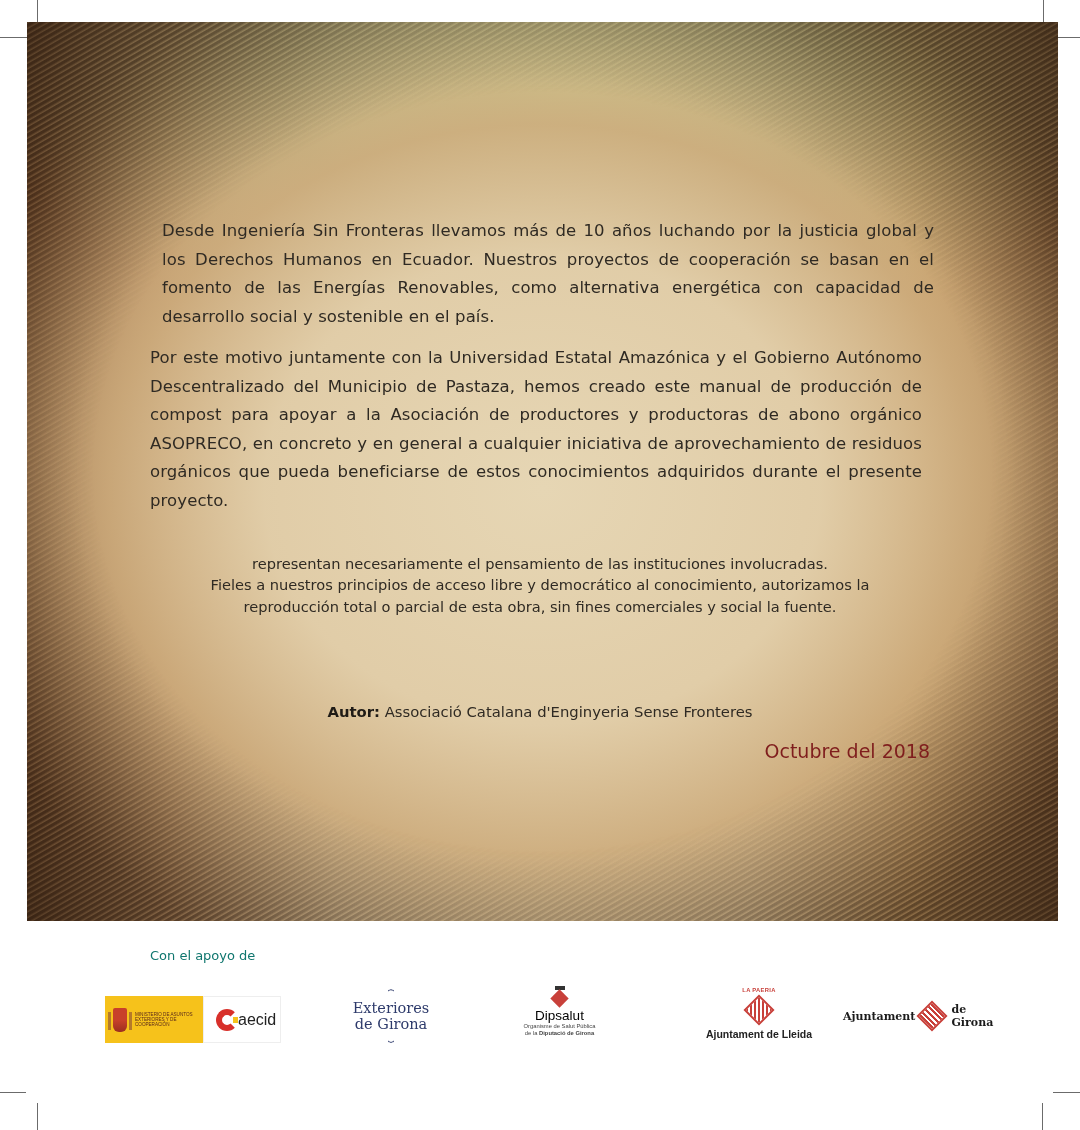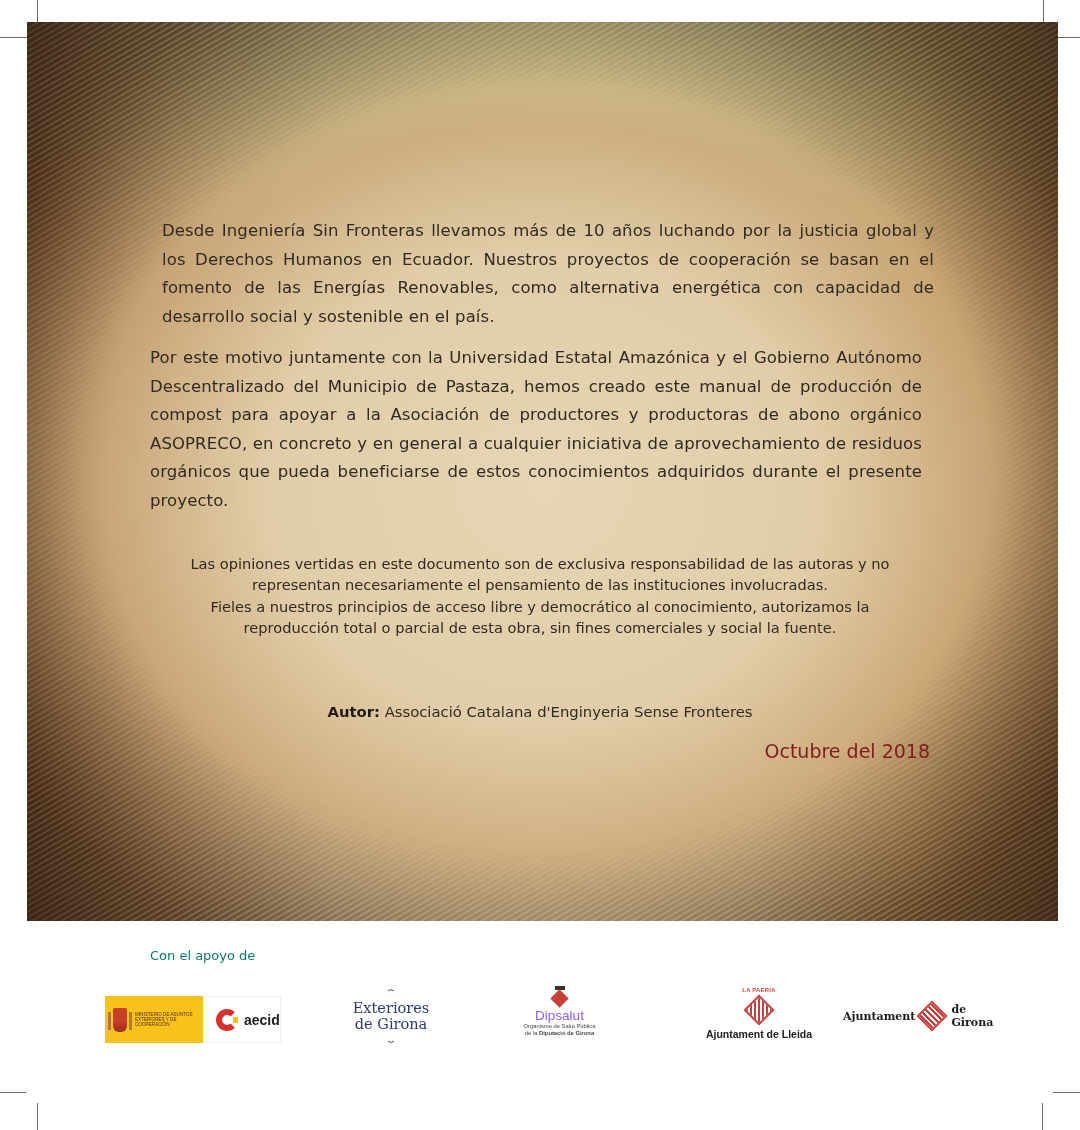--- a/index.html
+++ b/index.html
@@ -87,41 +87,41 @@
     }
     .logo-aecid .c-mark {
       width: 22px; height: 22px; margin-left: 12px; border-radius: 50%;
       border: 6px solid #d8302a; border-right-color: transparent; box-sizing: border-box;
       position: relative;
     }
     .logo-aecid .c-mark:after {
       content: ""; position: absolute; right: -6px; top: 2px; width: 5px; height: 6px; background: #f6c21b;
     }
     .logo-aecid .aecid-text {
-      font-family: "Liberation Sans", sans-serif; font-weight: bold; font-size: 14px;
-      color: #222; margin-left: 6px;
+      font-family: "Liberation Sans", sans-serif; font-weight: normal; font-size: 16px;
+      color: #222; margin-left: 0;
     }
 
     .logo-udg { left: 345px; top: 990px; width: 92px; height: 58px; text-align: center; }
     .logo-udg .brace { color: #2d3a6b; font-size: 10px; line-height: 10px; }
     .logo-udg .name {
       font-family: "DejaVu Serif", "Liberation Serif", serif; color: #2d3a6b;
       font-size: 14.5px; line-height: 16px;
     }
 
     .logo-dipsalut { left: 512px; top: 986px; width: 95px; height: 60px; text-align: center; }
     .logo-dipsalut .diamond {
       width: 13px; height: 13px; background: #c8403a; transform: rotate(45deg);
       margin: 4px auto 4px; position: relative;
     }
     .logo-dipsalut .crown {
       width: 10px; height: 4px; background: #333; margin: 0 auto; margin-bottom: -2px;
     }
     .logo-dipsalut .name {
-      font-family: "Liberation Sans", sans-serif; font-size: 13.5px; line-height: 14px; color: #8b5cf6;
+      font-family: "Liberation Sans", sans-serif; font-size: 13.5px; line-height: 14px; color: #000000;
     }
     .logo-dipsalut .sub {
       font-family: "Liberation Sans", sans-serif; font-size: 5.8px; line-height: 6.6px; color: #444;
     }
     .logo-dipsalut .sub b { font-weight: bold; }
 
     .logo-lleida { left: 672px; top: 987px; width: 118px; height: 60px; text-align: center; margin-left: 28px; }
     .logo-lleida .paeria {
       font-family: "Liberation Sans", sans-serif; font-weight: bold; font-size: 5.8px; color: #c8403a;
       letter-spacing: 0.3px;
@@ -161,21 +161,20 @@
 
 <div class="cover">
   <div class="texture"></div>
   <div class="vignette"></div>
 </div>
 
 <p class="body-text p1" style="margin:12px;">Desde Ingeniería Sin Fronteras llevamos más de 10 años luchando por la justicia global y los Derechos Humanos en Ecuador. Nuestros proyectos de cooperación se basan en el fomento de las Energías Renovables, como alternativa energética con capacidad de desarrollo social y sostenible en el país.</p>
 <p class="body-text p2" style="margin:0;">Por este motivo  juntamente con la Universidad Estatal Amazónica y el  Gobierno Autónomo Descentralizado del Municipio de Pastaza, hemos creado este manual de producción de compost para apoyar a la Asociación de productores y productoras de abono orgánico ASOPRECO, en concreto y en general a cualquier iniciativa de aprovechamiento de residuos orgánicos que pueda beneficiarse de estos conocimientos adquiridos durante el presente proyecto.</p>
 
 <div class="disclaimer">
-  <div>Las opiniones vertidas en este documento son de exclusiva responsabilidad de las autoras y no</div>
   <div>representan necesariamente el pensamiento de las instituciones involucradas.</div>
   <div>Fieles a nuestros principios de acceso libre y democrático al conocimiento, autorizamos la</div>
   <div>reproducción total o parcial de esta obra, sin fines comerciales y social la fuente.</div>
 </div>
 
 <div class="author">
   <b>Autor:</b><span> Associació Catalana d'Enginyeria Sense Fronteres</span>
 </div>
 <div class="date">Octubre del 2018</div>
 

